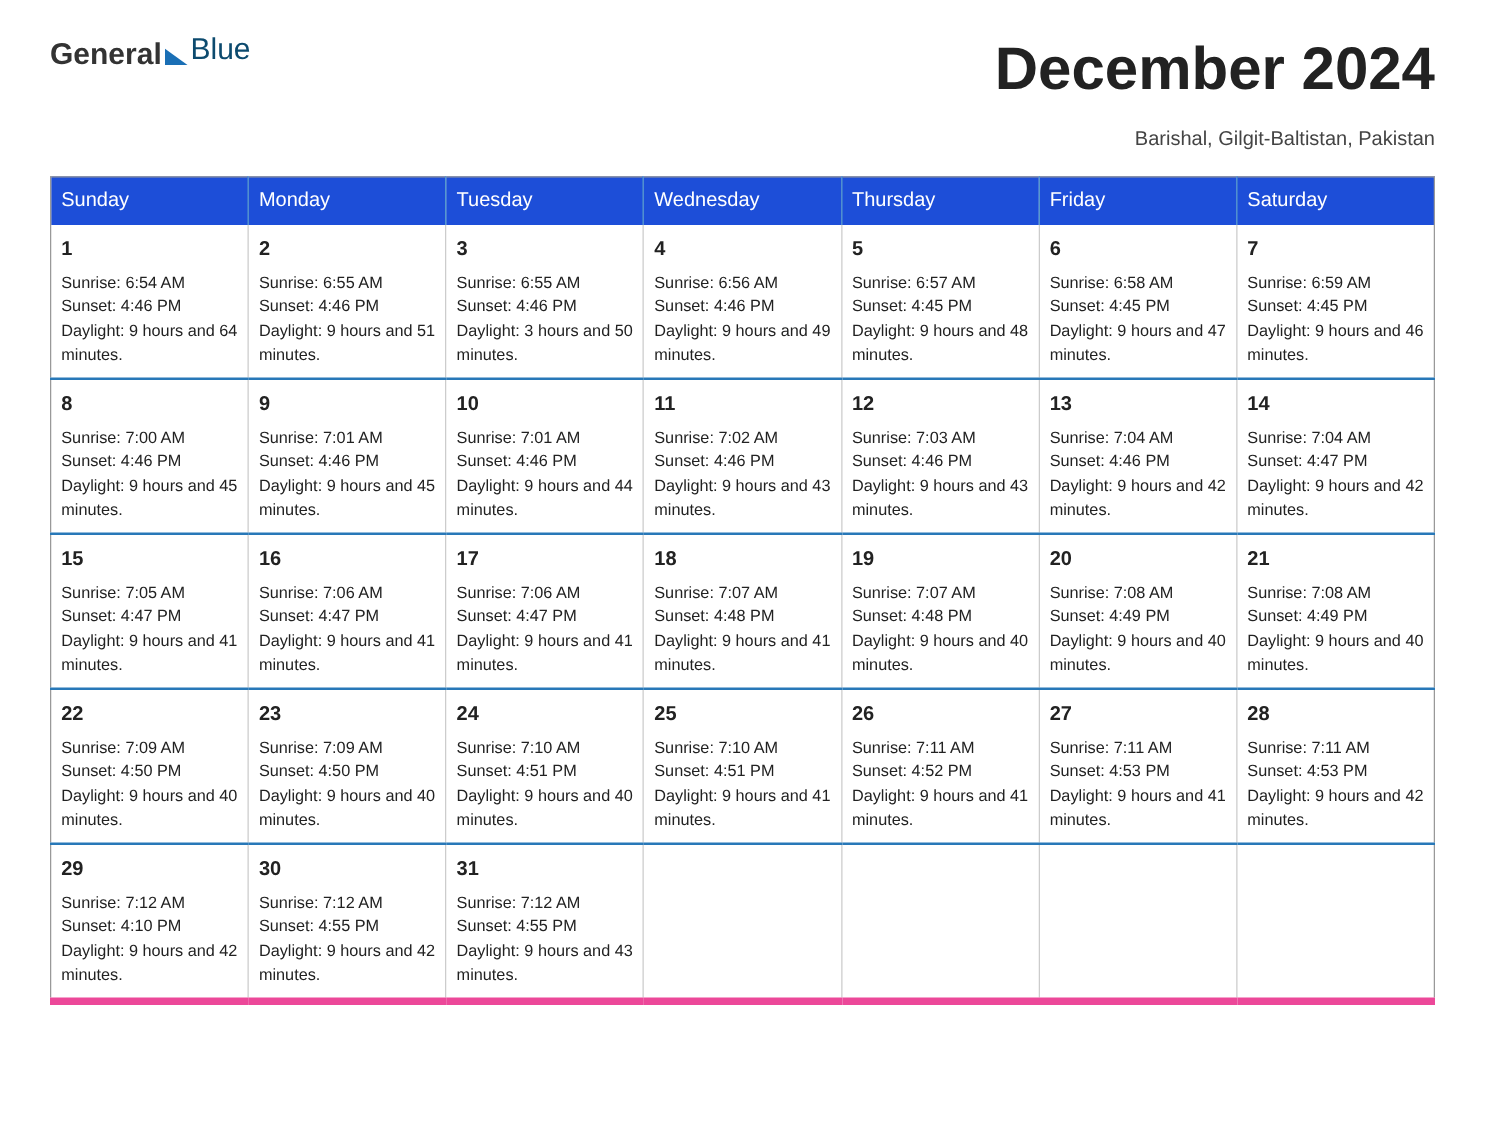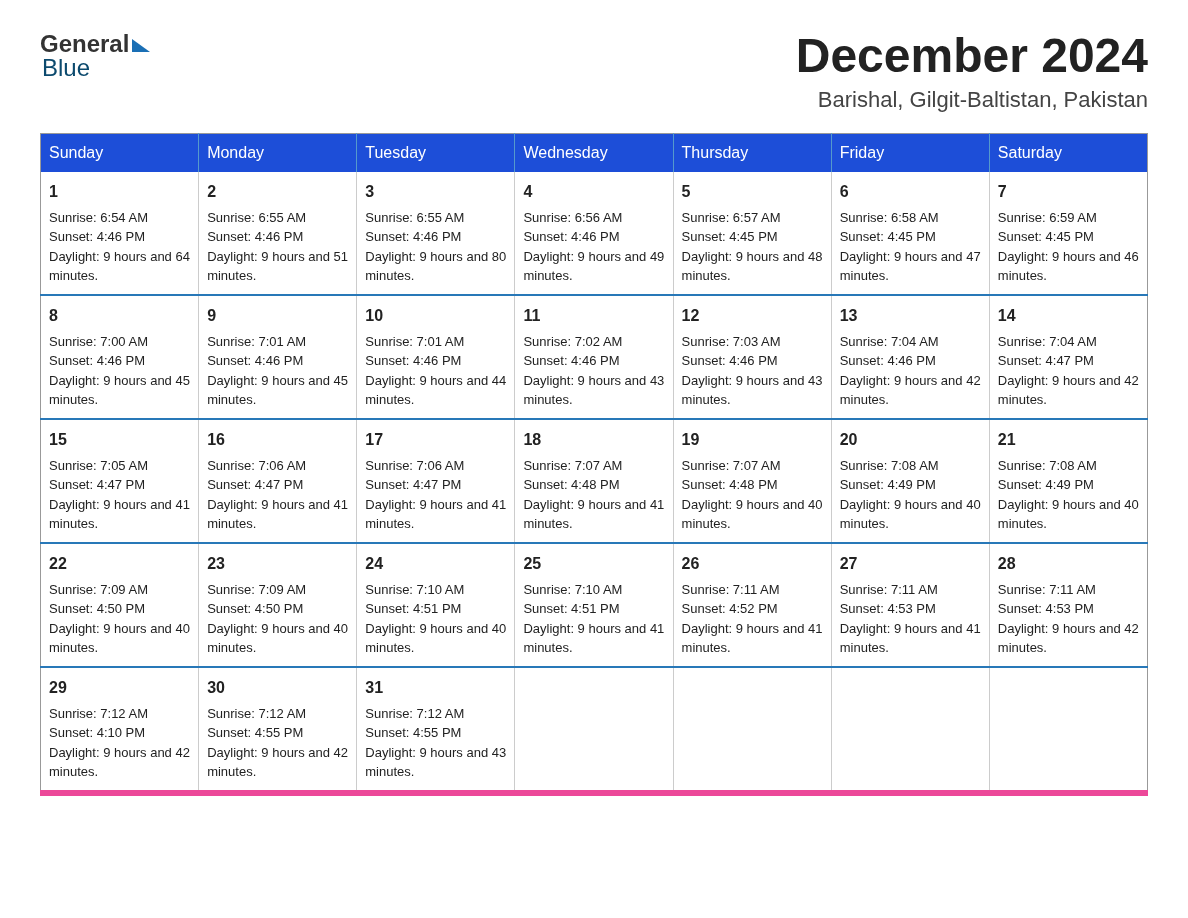--- a/index.html
+++ b/index.html
@@ -20,23 +20,23 @@
       text-align: right;
     }
     .month-title {
       font-size: 48px;
       font-weight: bold;
       color: #222;
       line-height: 1.1;
       margin-left: 24px;
     }
     .location-title {
-      font-size: 22px;
+      font-size: 16px;
       color: #444;
-      margin-top: 4px;
+      margin-top: 20px;
     }
     .calendar-table {
       width: 100%;
       border-collapse: collapse;
       border: 1px solid #999;
     }
     .calendar-table th {
       background-color: #1d4ed8;
       color: #fff;
       padding: 10px 8px;
@@ -69,21 +69,21 @@
       font-size: 16px;
       font-weight: bold;
       display: block;
       margin-bottom: 4px;
     }
     .empty-cell {
       background: #fff;
     }
     .logo-wrapper {
       display: flex;
-      flex-direction: column;
+      flex-direction: row;
       align-items: flex-start;
     }
     .logo-line1 {
       display: flex;
       align-items: center;
     }
     .logo-general {
       font-size: 24px;
       font-weight: bold;
       color: #333;
@@ -132,21 +132,21 @@
         <th>Wednesday</th>
         <th>Thursday</th>
         <th>Friday</th>
         <th>Saturday</th>
       </tr>
   </thead>
   <tbody id="calendar-body">
   <tr>
         <td><span class="day-number">1</span><span>Sunrise: 6:54 AM</span><br><span>Sunset: 4:46 PM</span><br><span>Daylight: 9 hours and 64 minutes.</span></td>
         <td><span class="day-number">2</span><span>Sunrise: 6:55 AM</span><br><span>Sunset: 4:46 PM</span><br><span>Daylight: 9 hours and 51 minutes.</span></td>
-        <td><span class="day-number">3</span><span>Sunrise: 6:55 AM</span><br><span>Sunset: 4:46 PM</span><br><span>Daylight: 9 hours and 80 minutes.</span></td>
+        <td><span class="day-number">3</span><span>Sunrise: 6:55 AM</span><br><span>Sunset: 4:46 PM</span><br><span>Daylight: 3 hours and 50 minutes.</span></td>
         <td><span class="day-number">4</span><span>Sunrise: 6:56 AM</span><br><span>Sunset: 4:46 PM</span><br><span>Daylight: 9 hours and 49 minutes.</span></td>
         <td><span class="day-number">5</span><span>Sunrise: 6:57 AM</span><br><span>Sunset: 4:45 PM</span><br><span>Daylight: 9 hours and 48 minutes.</span></td>
         <td><span class="day-number">6</span><span>Sunrise: 6:58 AM</span><br><span>Sunset: 4:45 PM</span><br><span>Daylight: 9 hours and 47 minutes.</span></td>
         <td><span class="day-number">7</span><span>Sunrise: 6:59 AM</span><br><span>Sunset: 4:45 PM</span><br><span>Daylight: 9 hours and 46 minutes.</span></td>
       </tr>
       <tr>
         <td><span class="day-number">8</span><span>Sunrise: 7:00 AM</span><br><span>Sunset: 4:46 PM</span><br><span>Daylight: 9 hours and 45 minutes.</span></td>
         <td><span class="day-number">9</span><span>Sunrise: 7:01 AM</span><br><span>Sunset: 4:46 PM</span><br><span>Daylight: 9 hours and 45 minutes.</span></td>
         <td><span class="day-number">10</span><span>Sunrise: 7:01 AM</span><br><span>Sunset: 4:46 PM</span><br><span>Daylight: 9 hours and 44 minutes.</span></td>
         <td><span class="day-number">11</span><span>Sunrise: 7:02 AM</span><br><span>Sunset: 4:46 PM</span><br><span>Daylight: 9 hours and 43 minutes.</span></td>

